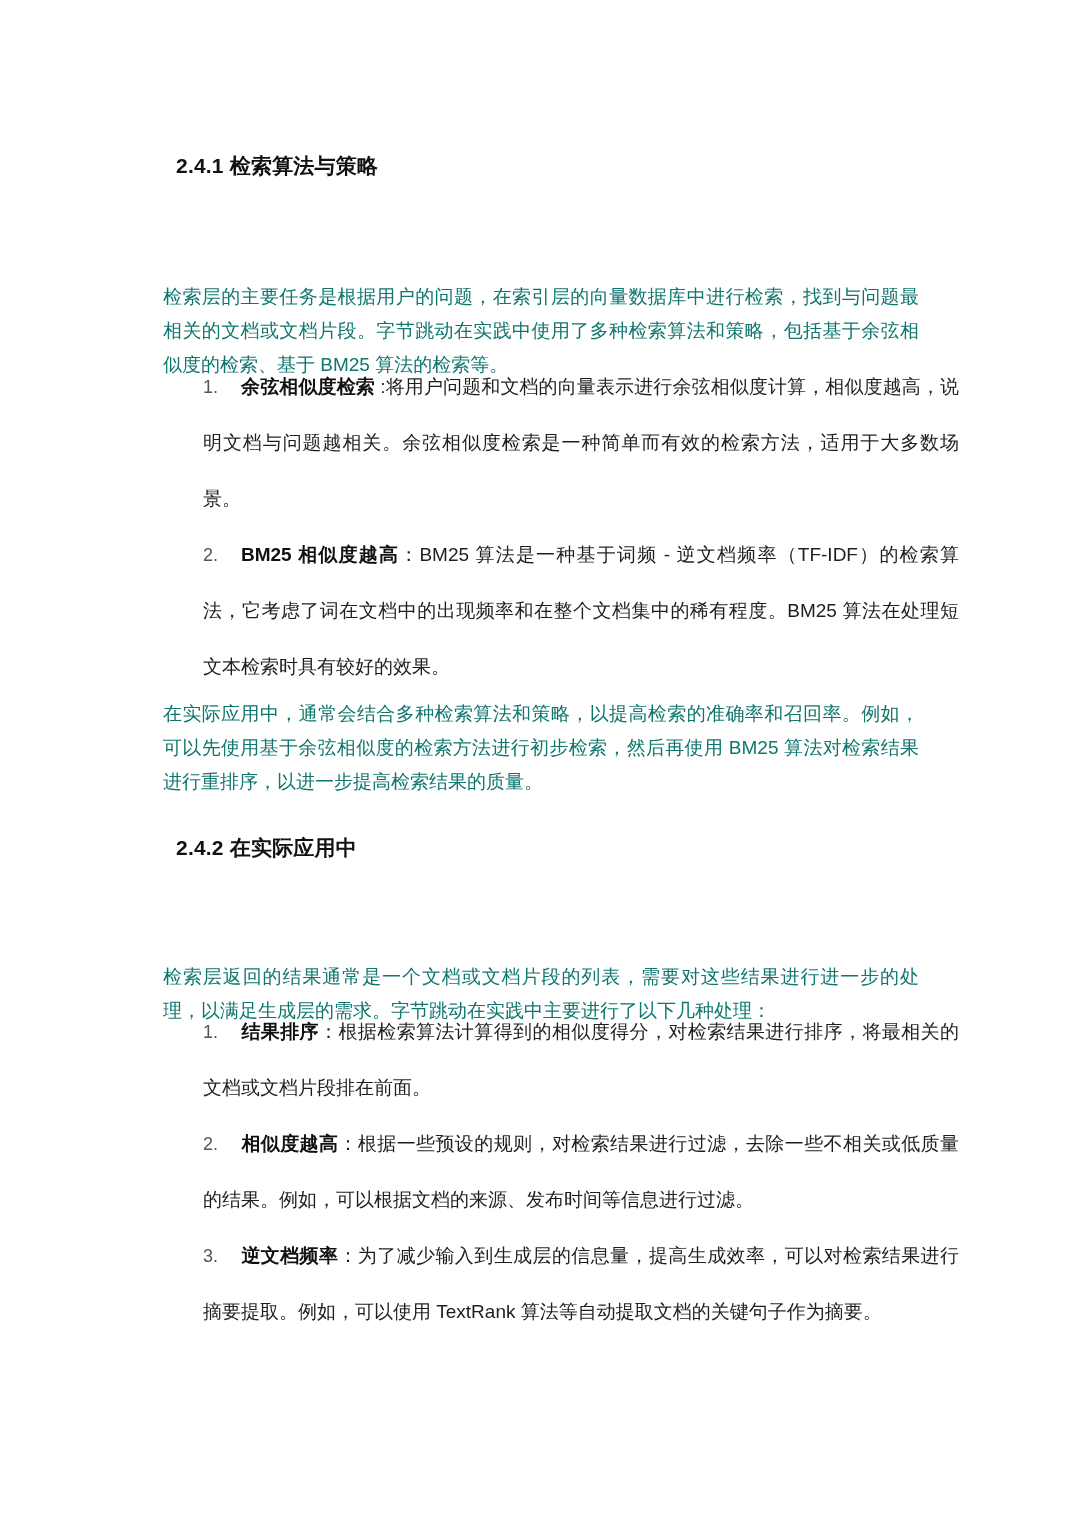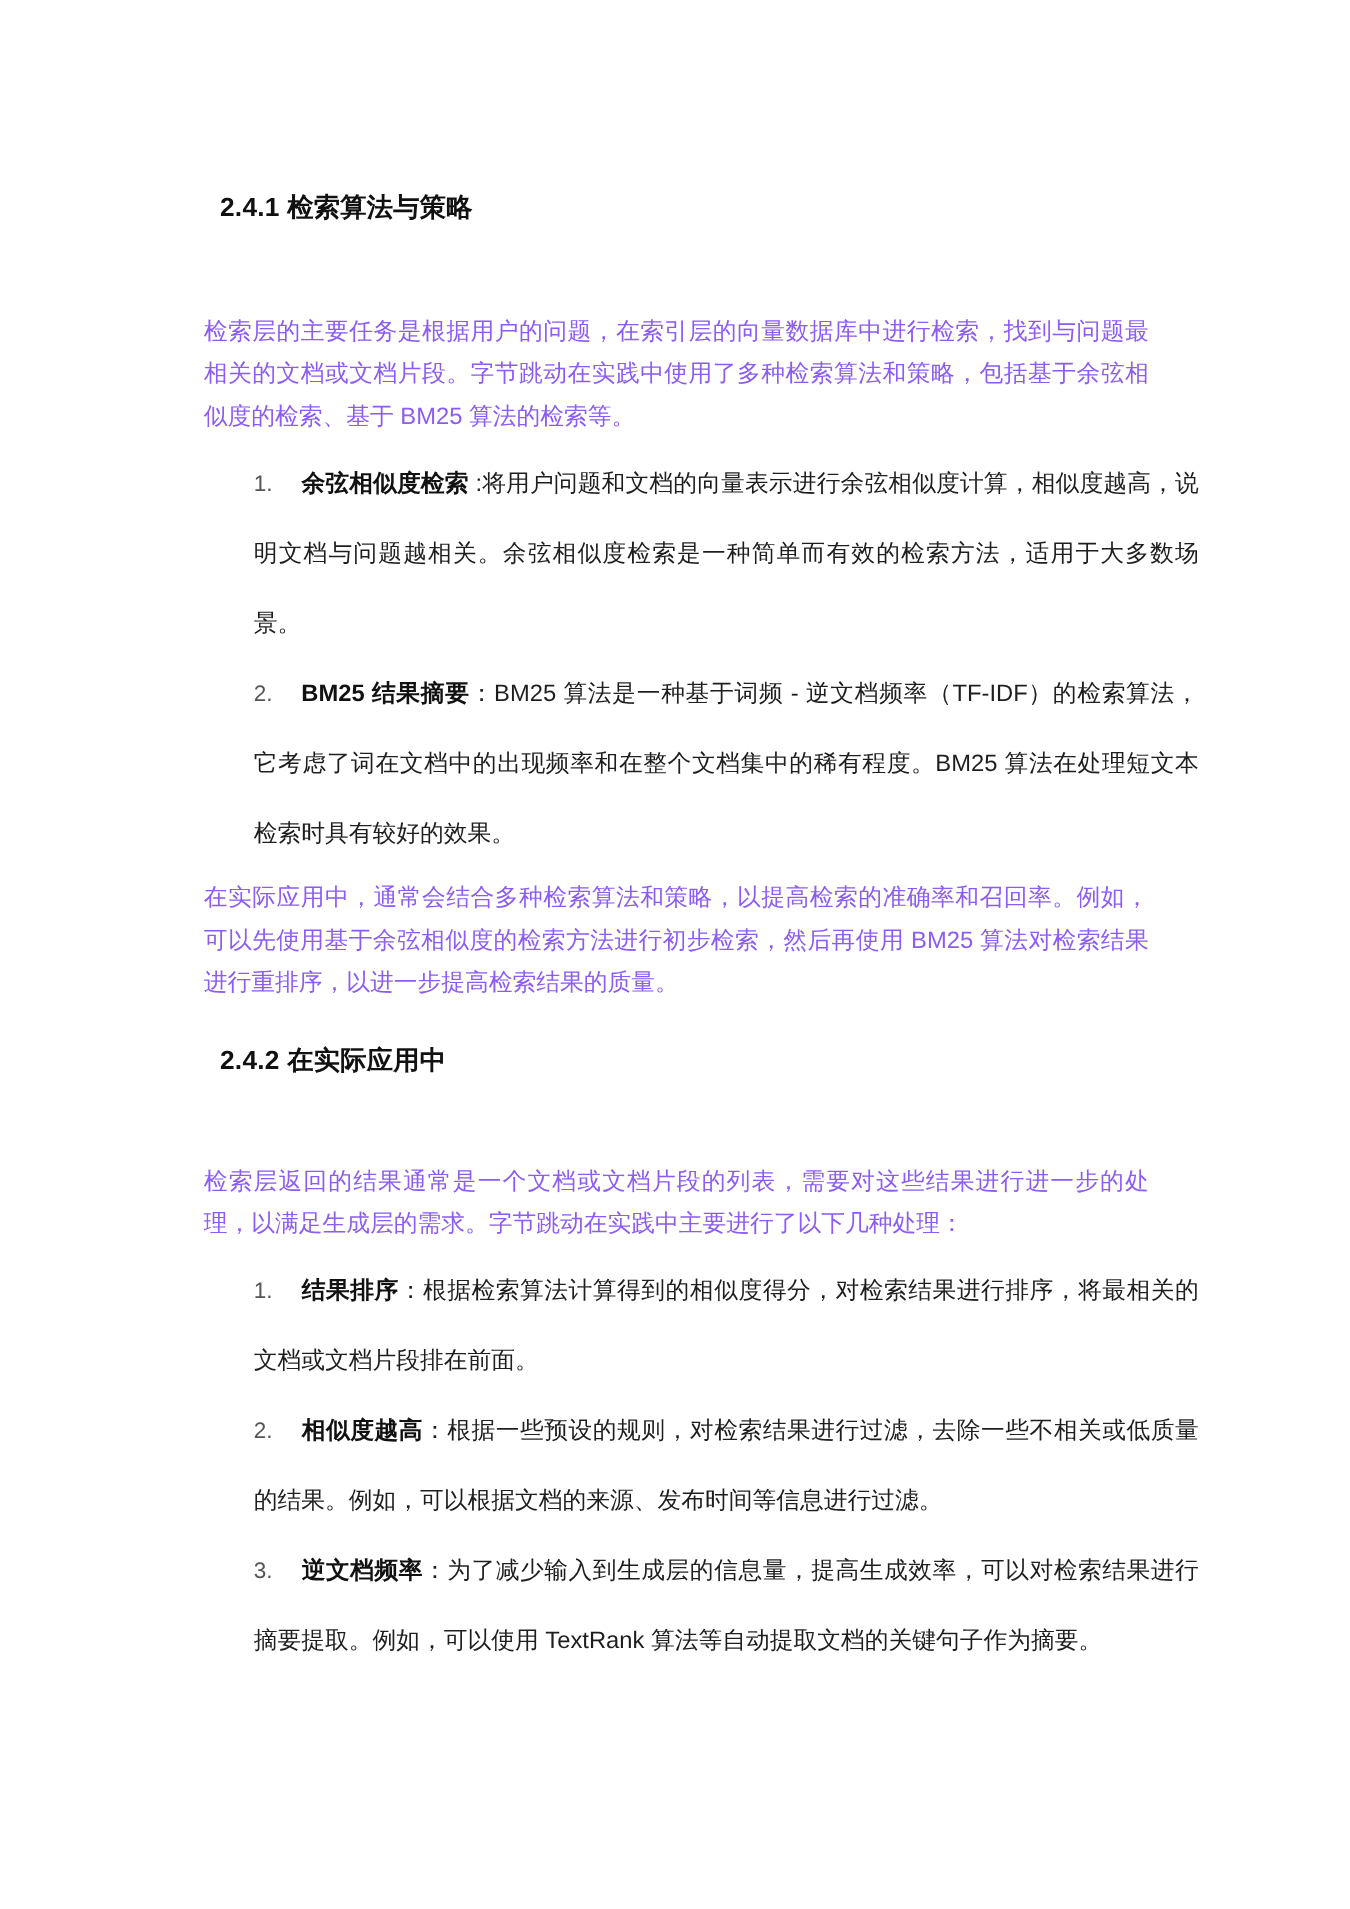--- a/index.html
+++ b/index.html
@@ -1,42 +1,42 @@
 <!DOCTYPE html>
 <html><head>
 <meta charset="utf-8">
 <style>
   html, body { margin: 0; padding: 0; background: #ffffff; }
   body { width: 1080px; height: 1527px; position: relative; overflow: hidden;
          font-family: "Liberation Sans", "DejaVu Sans", sans-serif; color: #1a1a1a; }
   .page { position: absolute; left: 163px; top: 0; width: 756px; }
   .h { position: absolute; left: 13px; font-size: 21px; font-weight: bold; color: #111; white-space: nowrap; letter-spacing: 0.2px; }
-  .p { position: absolute; left: 0; width: 756px; font-size: 19px; line-height: 34px; text-align: justify; color: #8b5cf6; }
+  .p { position: absolute; left: 0; width: 756px; font-size: 19px; line-height: 34px; text-align: justify; color: #0f766e; margin-top: 31px; }
   .li { position: absolute; left: 16px; width: 756px; font-size: 19px; line-height: 56px; text-align: justify; color: #1e1e1e; margin-left: 24px; }
   .num { display: inline-block; width: 38px; color: #555; font-size: 18px; }
   .b { font-weight: bold; color: #111; }
 </style>
 </head>
 <body>
 
 <div class="page">
 
   <div class="h" style="top:152px">2.4.1  检索算法与策略</div>
 
   <div class="p" style="top:249px">检索层的主要任务是根据用户的问题，在索引层的向量数据库中进行检索，找到与问题最相关的文档或文档片段。字节跳动在实践中使用了多种检索算法和策略，包括基于余弦相似度的检索、基于 BM25 算法的检索等。</div>
 
   <div class="li" style="top:359px">
     <span class="num">1.</span><span class="b">余弦相似度检索</span><span> :</span><span>将用户问题和文档的向量表示进行余弦相似度计算，相似度越高，说明文档与问题越相关。余弦相似度检索是一种简单而有效的检索方法，适用于大多数场景。</span>
   </div>
 
   <div class="li" style="top:527px">
-    <span class="num">2.</span><span class="b">BM25 结果摘要</span><span>：</span><span>BM25 算法是一种基于词频 - 逆文档频率（TF-IDF）的检索算法，它考虑了词在文档中的出现频率和在整个文档集中的稀有程度。BM25 算法在处理短文本检索时具有较好的效果。</span>
+    <span class="num">2.</span><span class="b">BM25 相似度越高</span><span>：</span><span>BM25 算法是一种基于词频 - 逆文档频率（TF-IDF）的检索算法，它考虑了词在文档中的出现频率和在整个文档集中的稀有程度。BM25 算法在处理短文本检索时具有较好的效果。</span>
   </div>
 
-  <div class="p" style="top:702px">在实际应用中，通常会结合多种检索算法和策略，以提高检索的准确率和召回率。例如，可以先使用基于余弦相似度的检索方法进行初步检索，然后再使用 BM25 算法对检索结果进行重排序，以进一步提高检索结果的质量。</div>
+  <div class="p" style="top:666px">在实际应用中，通常会结合多种检索算法和策略，以提高检索的准确率和召回率。例如，可以先使用基于余弦相似度的检索方法进行初步检索，然后再使用 BM25 算法对检索结果进行重排序，以进一步提高检索结果的质量。</div>
 
   <div class="h" style="top:834px">2.4.2  在实际应用中</div>
 
   <div class="p" style="top:929px">检索层返回的结果通常是一个文档或文档片段的列表，需要对这些结果进行进一步的处理，以满足生成层的需求。字节跳动在实践中主要进行了以下几种处理：</div>
 
   <div class="li" style="top:1004px">
     <span class="num">1.</span><span class="b">结果排序</span><span>：</span><span>根据检索算法计算得到的相似度得分，对检索结果进行排序，将最相关的文档或文档片段排在前面。</span>
   </div>
 
   <div class="li" style="top:1116px">

